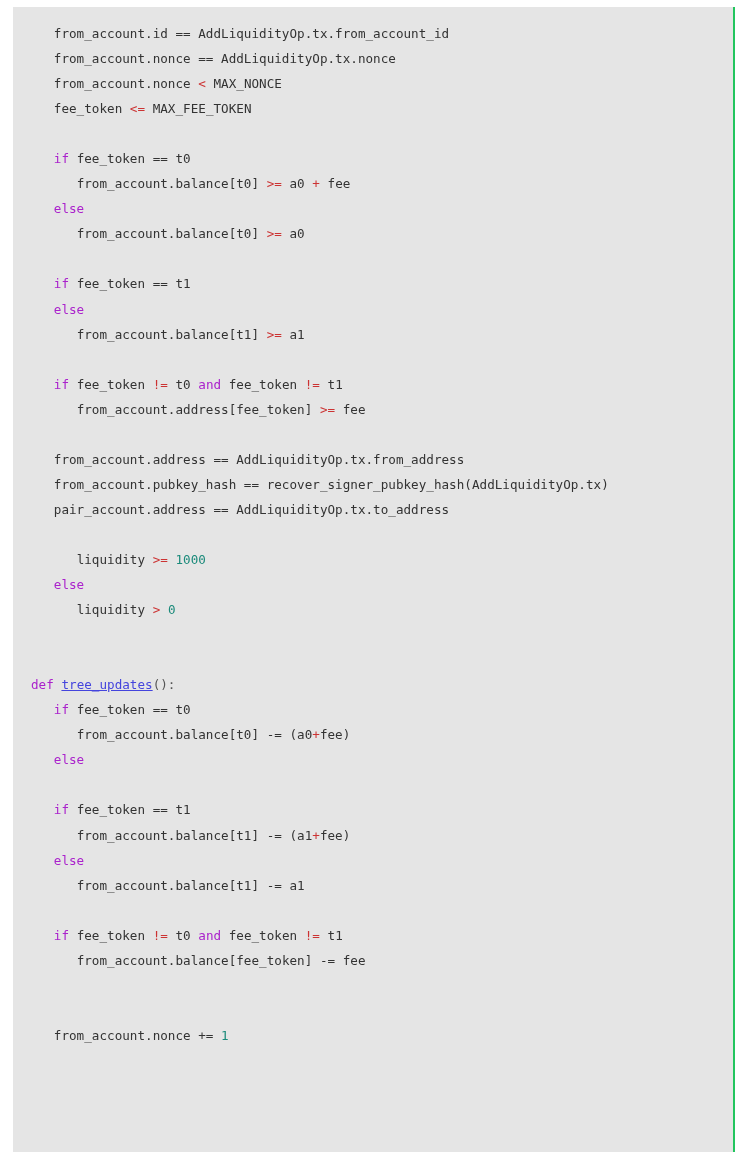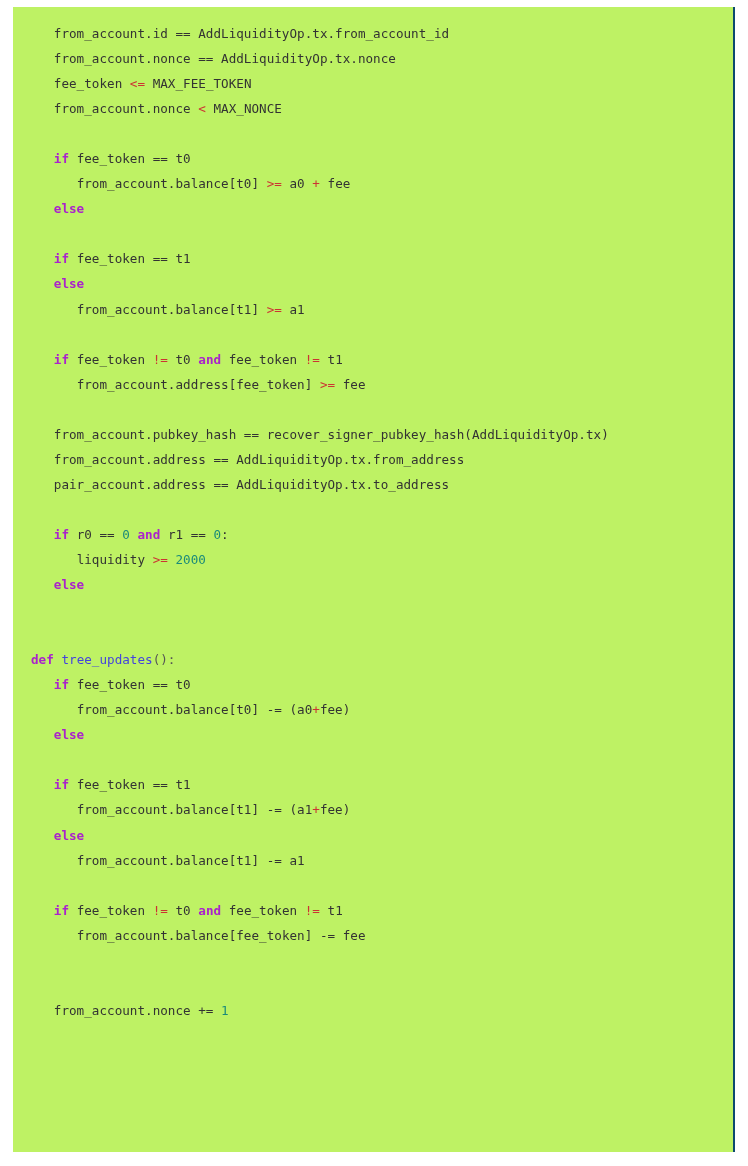--- a/index.html
+++ b/index.html
@@ -14,22 +14,22 @@
     overflow: hidden;
     font-family: "DejaVu Sans Mono", "Liberation Mono", monospace;
   }
 
   #code-block {
     position: absolute;
     left: 13px;
     top: 7px;
     width: 722px;
     height: 1145px;
-    background: #bef264;
-    border-right: 2px solid #0c4a6e;
+    background: #e5e5e5;
+    border-right: 2px solid #22c55e;
     box-sizing: border-box;
     overflow: hidden;
   }
 
   .code-lines {
     padding: 14px 0 10px 0;
   }
 
   .code-line {
     height: 25.05px;
@@ -40,54 +40,55 @@
     color: #333333;
     padding-left: 18px;
   }
 
   .code-line.blank {
     height: 25.05px;
   }
 
   
   .t-plain   { color: #333333; }
-  .t-kw      { color: #aa22cc; font-weight: bold; }
+  .t-kw      { color: #aa22cc; }
   .t-op      { color: #cc3333; }
   .t-num     { color: #1a8a7a; }
-  .t-fn      { color: #4444dd; }
+  .t-fn      { color: #4444dd; text-decoration: underline; }
   .t-punct   { color: #555555; }
 </style>
 </head>
 <body>
 
 <div id="code-block">
   <div class="code-lines">
       <div class="code-line"><span>   </span><span class="t-plain">from_account.id == AddLiquidityOp.tx.from_account_id</span></div>
       <div class="code-line"><span>   </span><span class="t-plain">from_account.nonce == AddLiquidityOp.tx.nonce</span></div>
+      <div class="code-line"><span>   </span><span class="t-plain">from_account.nonce </span><span class="t-op">&lt;</span><span class="t-plain"> MAX_NONCE</span></div>
       <div class="code-line"><span>   </span><span class="t-plain">fee_token </span><span class="t-op">&lt;=</span><span class="t-plain"> MAX_FEE_TOKEN</span></div>
-      <div class="code-line"><span>   </span><span class="t-plain">from_account.nonce </span><span class="t-op">&lt;</span><span class="t-plain"> MAX_NONCE</span></div>
       <div class="code-line blank">&nbsp;</div>
       <div class="code-line"><span>   </span><span class="t-kw">if</span><span class="t-plain"> fee_token == t0</span></div>
       <div class="code-line"><span>      </span><span class="t-plain">from_account.balance[t0] </span><span class="t-op">&gt;=</span><span class="t-plain"> a0 </span><span class="t-op">+</span><span class="t-plain"> fee</span></div>
       <div class="code-line"><span>   </span><span class="t-kw">else</span></div>
+      <div class="code-line"><span>      </span><span class="t-plain">from_account.balance[t0] </span><span class="t-op">&gt;=</span><span class="t-plain"> a0</span></div>
       <div class="code-line blank">&nbsp;</div>
       <div class="code-line"><span>   </span><span class="t-kw">if</span><span class="t-plain"> fee_token == t1</span></div>
       <div class="code-line"><span>   </span><span class="t-kw">else</span></div>
       <div class="code-line"><span>      </span><span class="t-plain">from_account.balance[t1] </span><span class="t-op">&gt;=</span><span class="t-plain"> a1</span></div>
       <div class="code-line blank">&nbsp;</div>
       <div class="code-line"><span>   </span><span class="t-kw">if</span><span class="t-plain"> fee_token </span><span class="t-op">!=</span><span class="t-plain"> t0 </span><span class="t-kw">and</span><span class="t-plain"> fee_token </span><span class="t-op">!=</span><span class="t-plain"> t1</span></div>
       <div class="code-line"><span>      </span><span class="t-plain">from_account.address[fee_token] </span><span class="t-op">&gt;=</span><span class="t-plain"> fee</span></div>
       <div class="code-line blank">&nbsp;</div>
+      <div class="code-line"><span>   </span><span class="t-plain">from_account.address == AddLiquidityOp.tx.from_address</span></div>
       <div class="code-line"><span>   </span><span class="t-plain">from_account.pubkey_hash == recover_signer_pubkey_hash(AddLiquidityOp.tx)</span></div>
-      <div class="code-line"><span>   </span><span class="t-plain">from_account.address == AddLiquidityOp.tx.from_address</span></div>
       <div class="code-line"><span>   </span><span class="t-plain">pair_account.address == AddLiquidityOp.tx.to_address</span></div>
       <div class="code-line blank">&nbsp;</div>
-      <div class="code-line"><span>   </span><span class="t-kw">if</span><span class="t-plain"> r0 == </span><span class="t-num">0</span><span class="t-plain"> </span><span class="t-kw">and</span><span class="t-plain"> r1 == </span><span class="t-num">0</span><span class="t-plain">:</span></div>
-      <div class="code-line"><span>      </span><span class="t-plain">liquidity </span><span class="t-op">&gt;=</span><span class="t-plain"> </span><span class="t-num">2000</span></div>
+      <div class="code-line"><span>      </span><span class="t-plain">liquidity </span><span class="t-op">&gt;=</span><span class="t-plain"> </span><span class="t-num">1000</span></div>
       <div class="code-line"><span>   </span><span class="t-kw">else</span></div>
+      <div class="code-line"><span>      </span><span class="t-plain">liquidity </span><span class="t-op">&gt;</span><span class="t-plain"> </span><span class="t-num">0</span></div>
       <div class="code-line blank">&nbsp;</div>
       <div class="code-line blank">&nbsp;</div>
       <div class="code-line"><span class="t-kw">def</span><span class="t-plain"> </span><span class="t-fn">tree_updates</span><span class="t-punct">():</span></div>
       <div class="code-line"><span>   </span><span class="t-kw">if</span><span class="t-plain"> fee_token == t0</span></div>
       <div class="code-line"><span>      </span><span class="t-plain">from_account.balance[t0] -= (a0</span><span class="t-op">+</span><span class="t-plain">fee)</span></div>
       <div class="code-line"><span>   </span><span class="t-kw">else</span></div>
       <div class="code-line blank">&nbsp;</div>
       <div class="code-line"><span>   </span><span class="t-kw">if</span><span class="t-plain"> fee_token == t1</span></div>
       <div class="code-line"><span>      </span><span class="t-plain">from_account.balance[t1] -= (a1</span><span class="t-op">+</span><span class="t-plain">fee)</span></div>
       <div class="code-line"><span>   </span><span class="t-kw">else</span></div>

